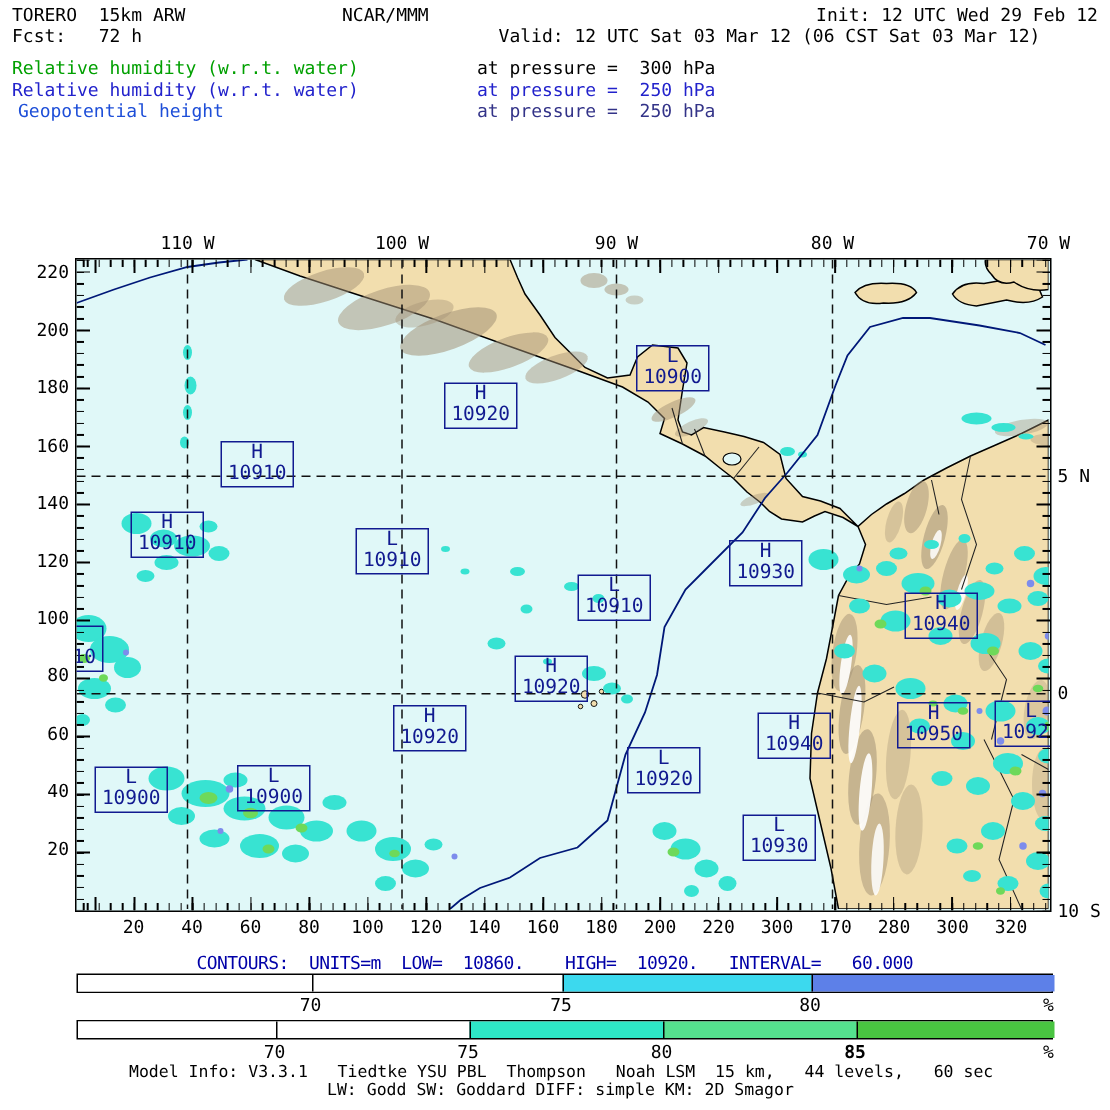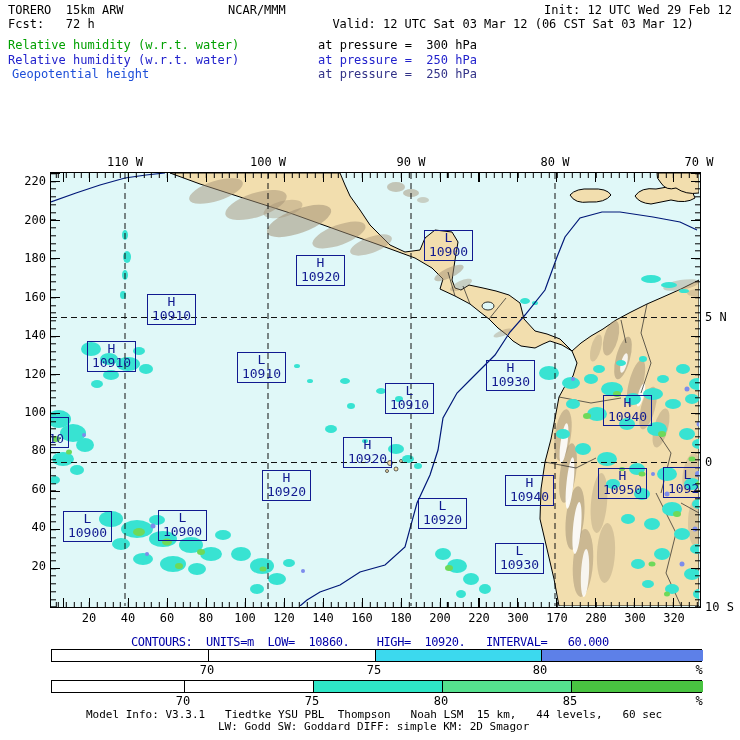--- a/index.html
+++ b/index.html
@@ -389,18 +389,18 @@
     <div class="cbar" style="left: 51px; top: 680px; width: 651px; height: 13px;">
       <div class="cseg" style="left: 0px; width: 261px; background: rgb(255, 255, 255); border-left: none;"></div>
       <div class="cseg" style="left: 261px; width: 129px; background: rgb(46, 230, 198);"></div>
       <div class="cseg" style="left: 390px; width: 129px; background: rgb(85, 225, 142);"></div>
       <div class="cseg" style="left: 519px; width: 132px; background: rgb(73, 196, 65);"></div>
       <div class="cdiv" style="left: 132px;"></div>
     </div>
     <div class="axlbl" style="left: 168px; top: 695px; width: 30px; text-align: center;">70</div>
     <div class="axlbl" style="left: 297px; top: 695px; width: 30px; text-align: center;">75</div>
     <div class="axlbl" style="left: 426px; top: 695px; width: 30px; text-align: center;">80</div>
-    <div class="axlbl" style="left: 555px; top: 695px; width: 30px; text-align: center;">85</div>
+    <div class="axlbl" style="left: 555px; top: 695px; width: 30px; text-align: center; font-weight: bold;">85</div>
     <div class="axlbl" style="left: 684px; top: 695px; width: 30px; text-align: center;">%</div>
   </div>
 
 <div class="abs t11" style="left:86px;top:709px;">Model Info: V3.3.1   Tiedtke YSU PBL  Thompson   Noah LSM  15 km,   44 levels,   60 sec</div>
 <div class="abs t11" style="left:218px;top:721px;">LW: Godd SW: Goddard DIFF: simple KM: 2D Smagor</div>
 
 </body></html>

